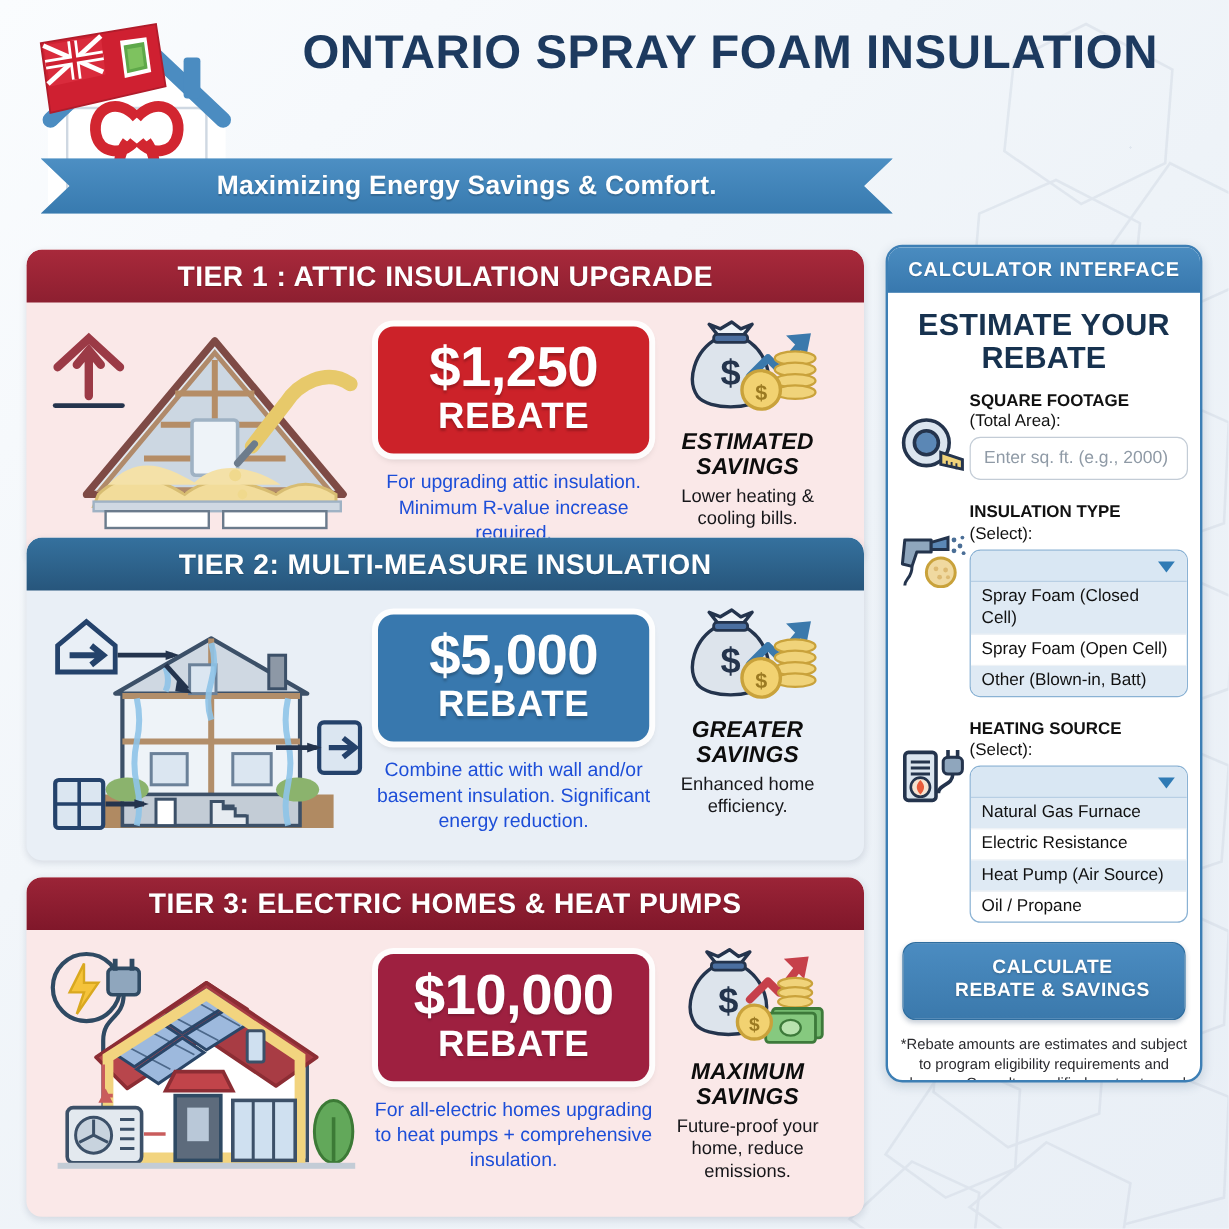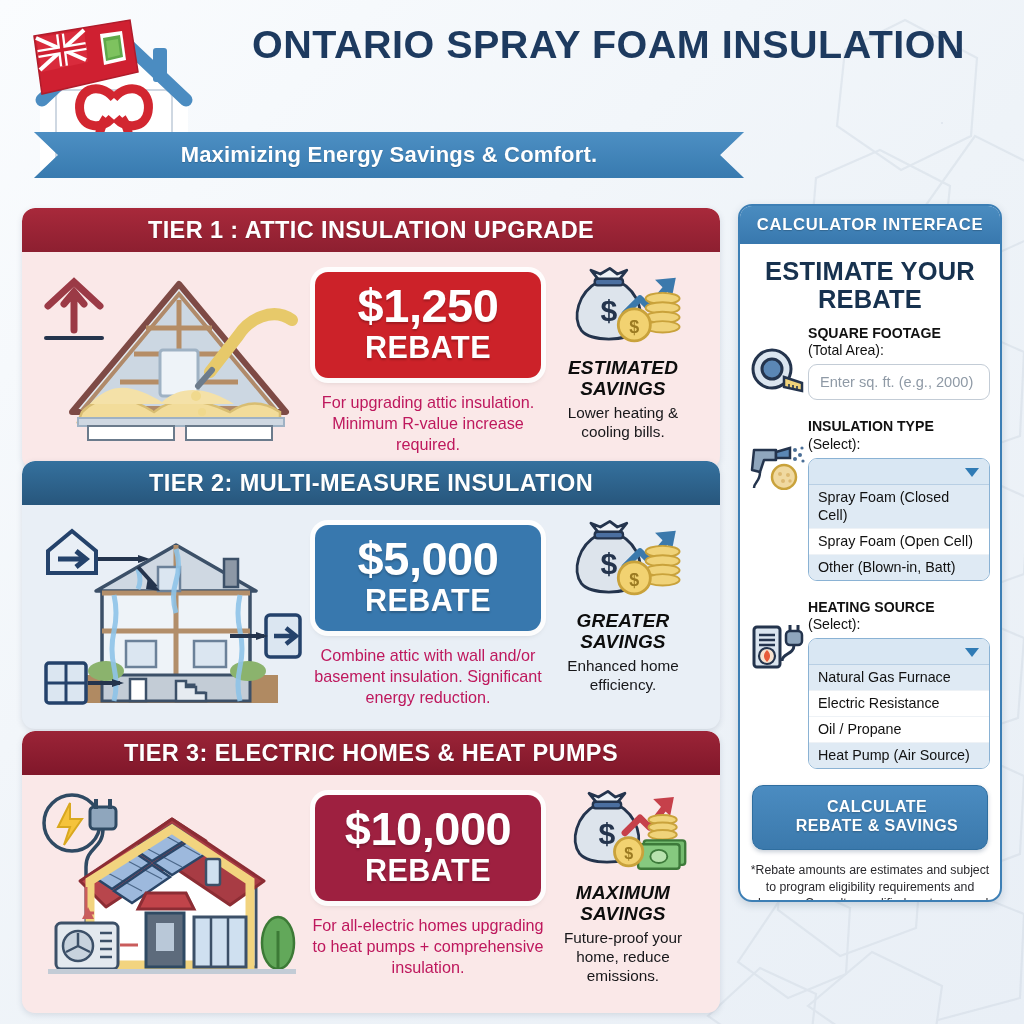--- a/index.html
+++ b/index.html
@@ -59,21 +59,21 @@
   }
   .rebate-amount {
     font-size: 47px; font-weight: 700; line-height: .98; letter-spacing: -.5px;
     text-shadow: 0 2px 2px rgba(0,0,0,.22);
   }
   .rebate-word {
     font-size: 30.5px; font-weight: 700; letter-spacing: .5px; margin-top: 1px;
     text-shadow: 0 2px 2px rgba(0,0,0,.22);
   }
   .tier-desc {
-    margin-top: 14px; font-size: 16.2px; line-height: 1.3; color: #be185d;
+    margin-top: 14px; font-size: 16.2px; line-height: 1.3; color: #1d4ed8;
     font-weight: 400;
   }
   .sav-title {
     margin-top: 4px; font-size: 19px; font-weight: 700; color: #0d0d0d;
     line-height: 1.1; letter-spacing: .2px; font-style: italic;
   }
   .sav-sub { margin-top: 3px; font-size: 15.3px; line-height: 1.26; color: #17171a; }
 
   
   #calc {
@@ -284,21 +284,21 @@
           </g>
           <circle cx="82" cy="64" r="17" fill="#f2d271" stroke="#c9a23b" stroke-width="3"></circle>
           <text x="82" y="73" font-family="Liberation Sans, sans-serif" font-size="19" font-weight="700" fill="#9b7a22" text-anchor="middle">$</text>
         </svg>
         <div class="sav-title">ESTIMATED SAVINGS</div>
         <div class="sav-sub">Lower heating &amp; cooling bills.</div>
       </div>
     </div>
   </div>
 
-  <div class="tier" id="tier2" style="top:461px;background:#E9EFF6">
+  <div class="tier" id="tier2" style="top:448px;background:#E9EFF6">
     <div class="tier-head" style="background:linear-gradient(180deg,#35719e,#27567c)">TIER 2: MULTI-MEASURE INSULATION</div>
     <div class="tier-body">
 
       <div class="art-col">
         <svg viewBox="0 0 270 196" width="270" height="196">
           <g stroke="#24426b" stroke-width="4" fill="none">
             <path d="M14 36 L38 16 L62 36 L62 58 L14 58 Z"></path>
             <path d="M24 44 L50 44 M42 36 L52 44 L42 52" stroke-width="5"></path>
           </g>
           <path d="M64 44 L110 44" stroke="#24344d" stroke-width="4"></path>
@@ -551,22 +551,22 @@
         <div class="field-label">
           <b>HEATING SOURCE</b>
           <span>(Select):</span>
         </div>
         <div class="select-box">
           <div class="select-head">
             <div class="caret"></div>
           </div>
           <div class="opt alt">Natural Gas Furnace</div>
           <div class="opt">Electric Resistance</div>
+          <div class="opt alt">Heat Pump (Air Source)</div>
           <div class="opt">Oil / Propane</div>
-          <div class="opt alt">Heat Pump (Air Source)</div>
         </div>
       </div>
     </div>
 
     <div id="calc-btn">
       <div>CALCULATE</div>
       <div>REBATE &amp; SAVINGS</div>
     </div>
 
     <div id="calc-note">*Rebate amounts are estimates and subject to program eligibility requirements and changes. Consult a qualified contractor and official program guidelines.</div>

